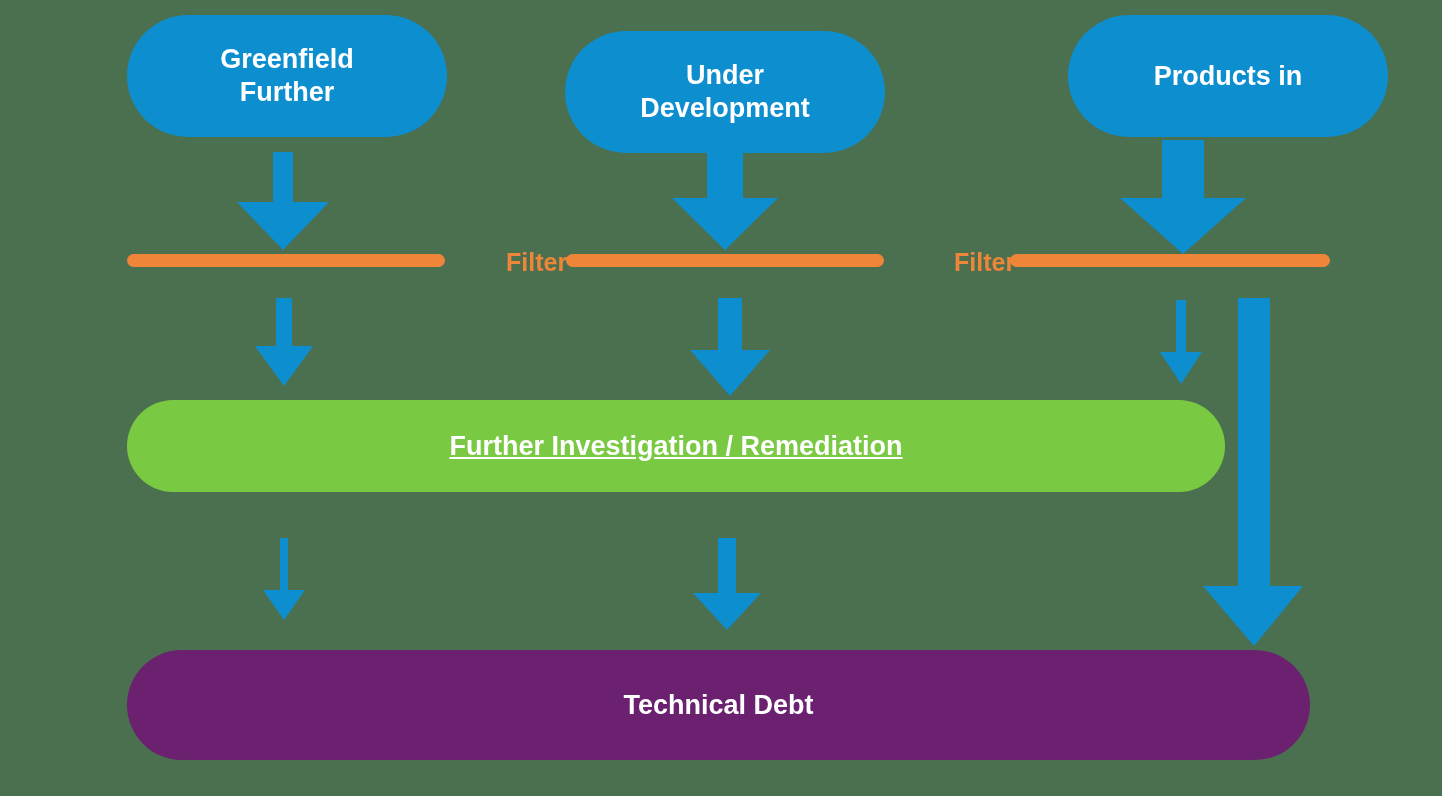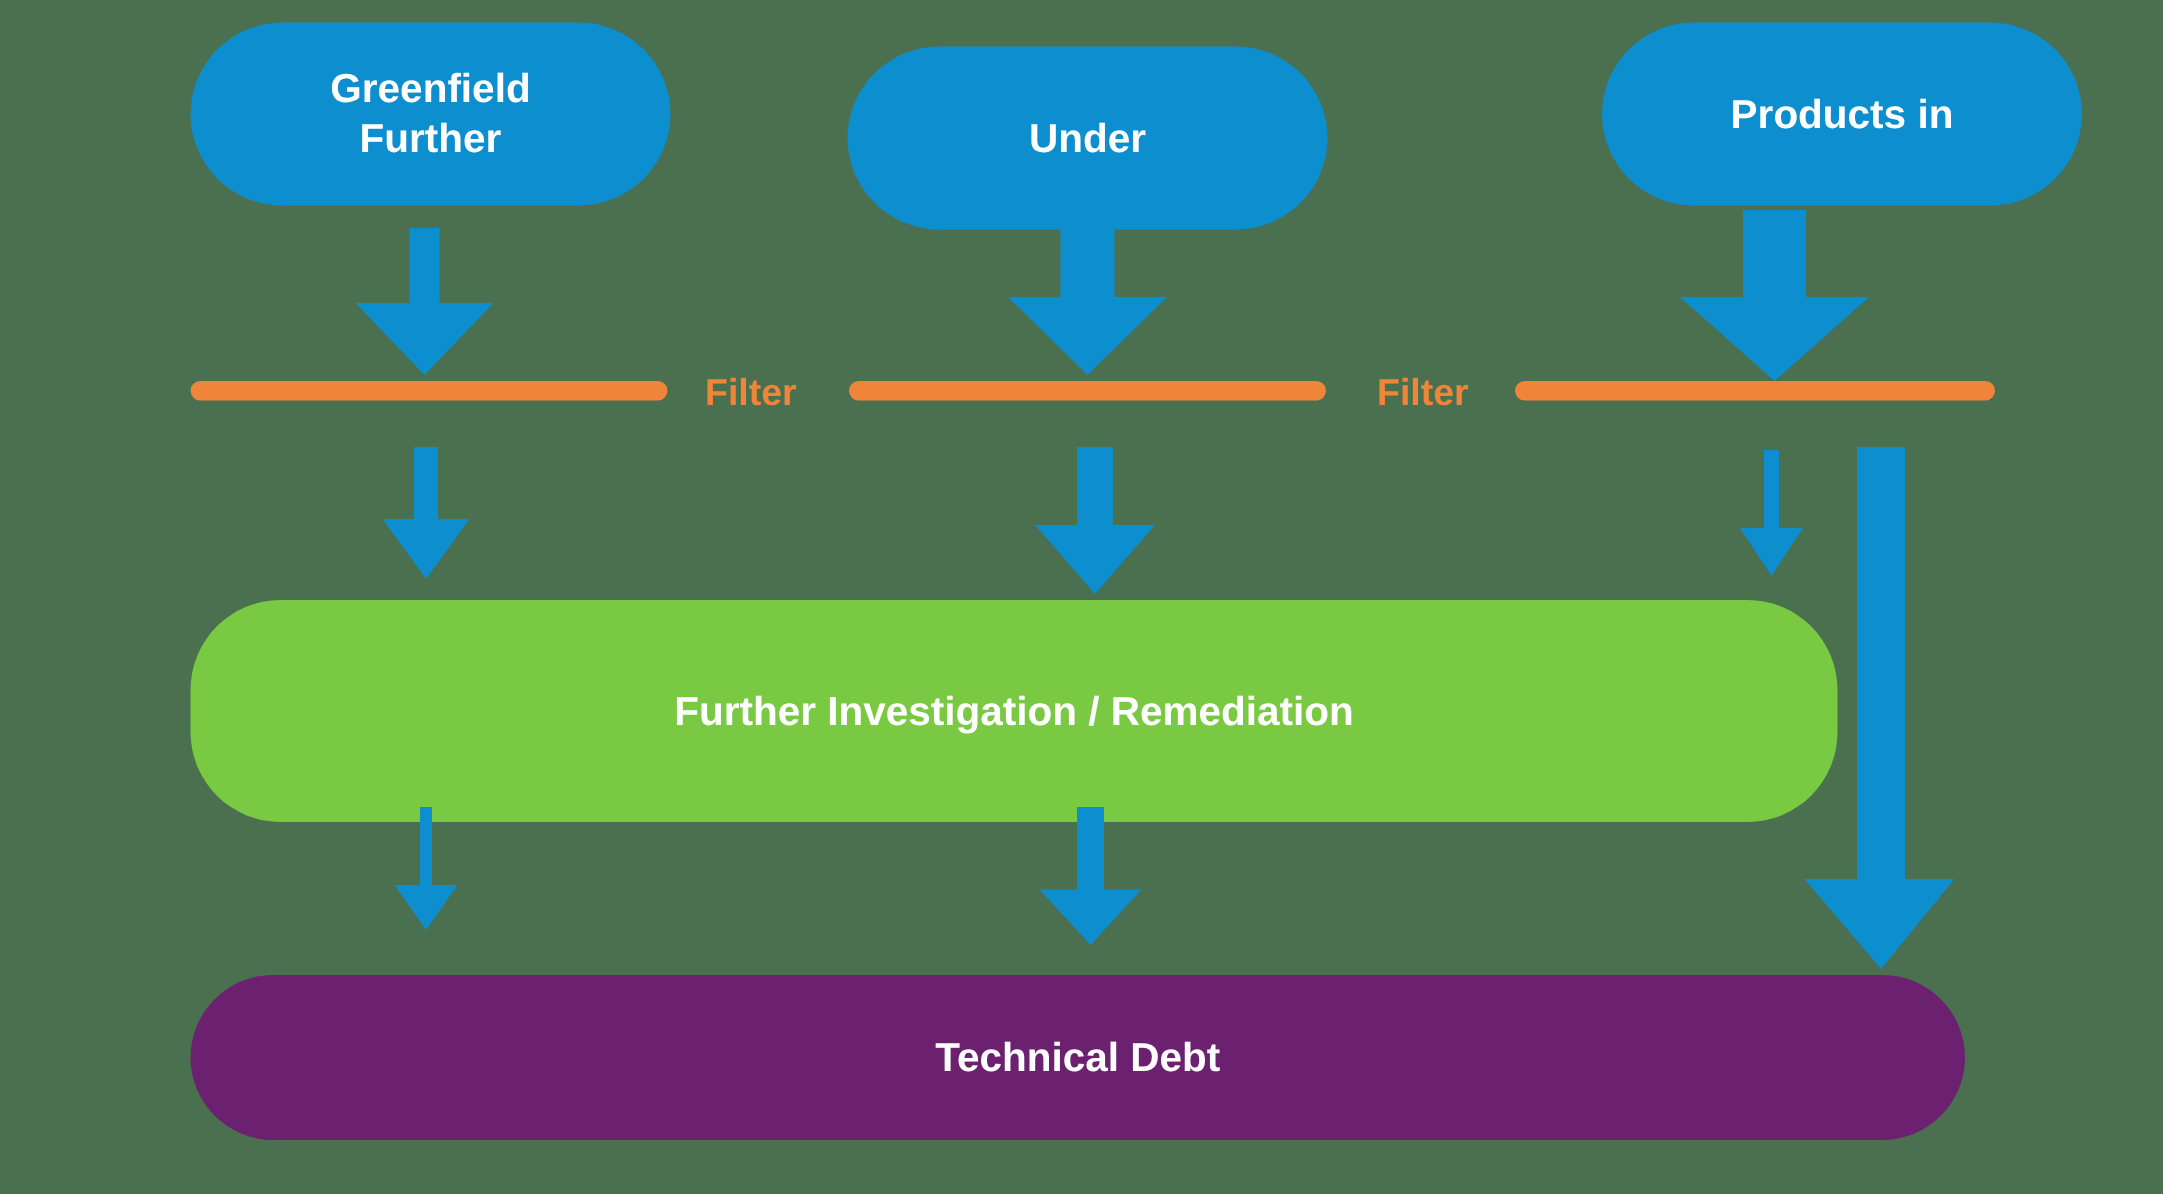--- a/index.html
+++ b/index.html
@@ -39,25 +39,26 @@
     top: 15px;
   }
   #node-greenfield { left: 127px; }
   #node-under-dev  { left: 565px; margin-top: 16px; }
   #node-maintenance{ left: 1068px; }
 
   #node-investigation {
     left: 127px;
     top: 400px;
     width: 1098px;
-    height: 148px;
+    height: 92px;
     border-radius: 60px;
     background: #7ac943;
     font-size: 27px;
     font-weight: 700;
+    text-decoration: underline;
   }
   #node-technical-debt {
     left: 127px;
     top: 650px;
     width: 1183px;
     height: 110px;
     border-radius: 59px;
     background: #6b2070;
     font-size: 27px;
     font-weight: 700;
@@ -73,20 +74,21 @@
   #filter-bar-1 { left: 127px; width: 318px; }
   #filter-bar-2 { left: 566px; width: 318px; }
   #filter-bar-3 { left: 1010px; width: 320px; }
 
   .filter-label {
     position: absolute;
     color: #ef8538;
     font-size: 25px;
     font-weight: 700;
     top: 248px;
+    margin-left: 36px;
   }
   #filter-label-1 { left: 470px; }
   #filter-label-2 { left: 918px; }
 
   .arrow { position: absolute; }
   .arrow svg { display: block; }
 </style>
 </head>
 <body>
 
@@ -95,20 +97,21 @@
   <div class="node source-node" id="node-greenfield">
     <span>
       <span>Greenfield</span><br>
       <span>Further</span>
     </span>
   </div>
 
   <div class="node source-node" id="node-under-dev">
     <span>
       <span>Under</span><br>
+      <span>Development</span>
     </span>
   </div>
 
   <div class="node source-node" id="node-maintenance">
     <span>
       <span>Products in</span><br>
     </span>
   </div>
 
   <div class="arrow" style="left:237px; top:152px;">

